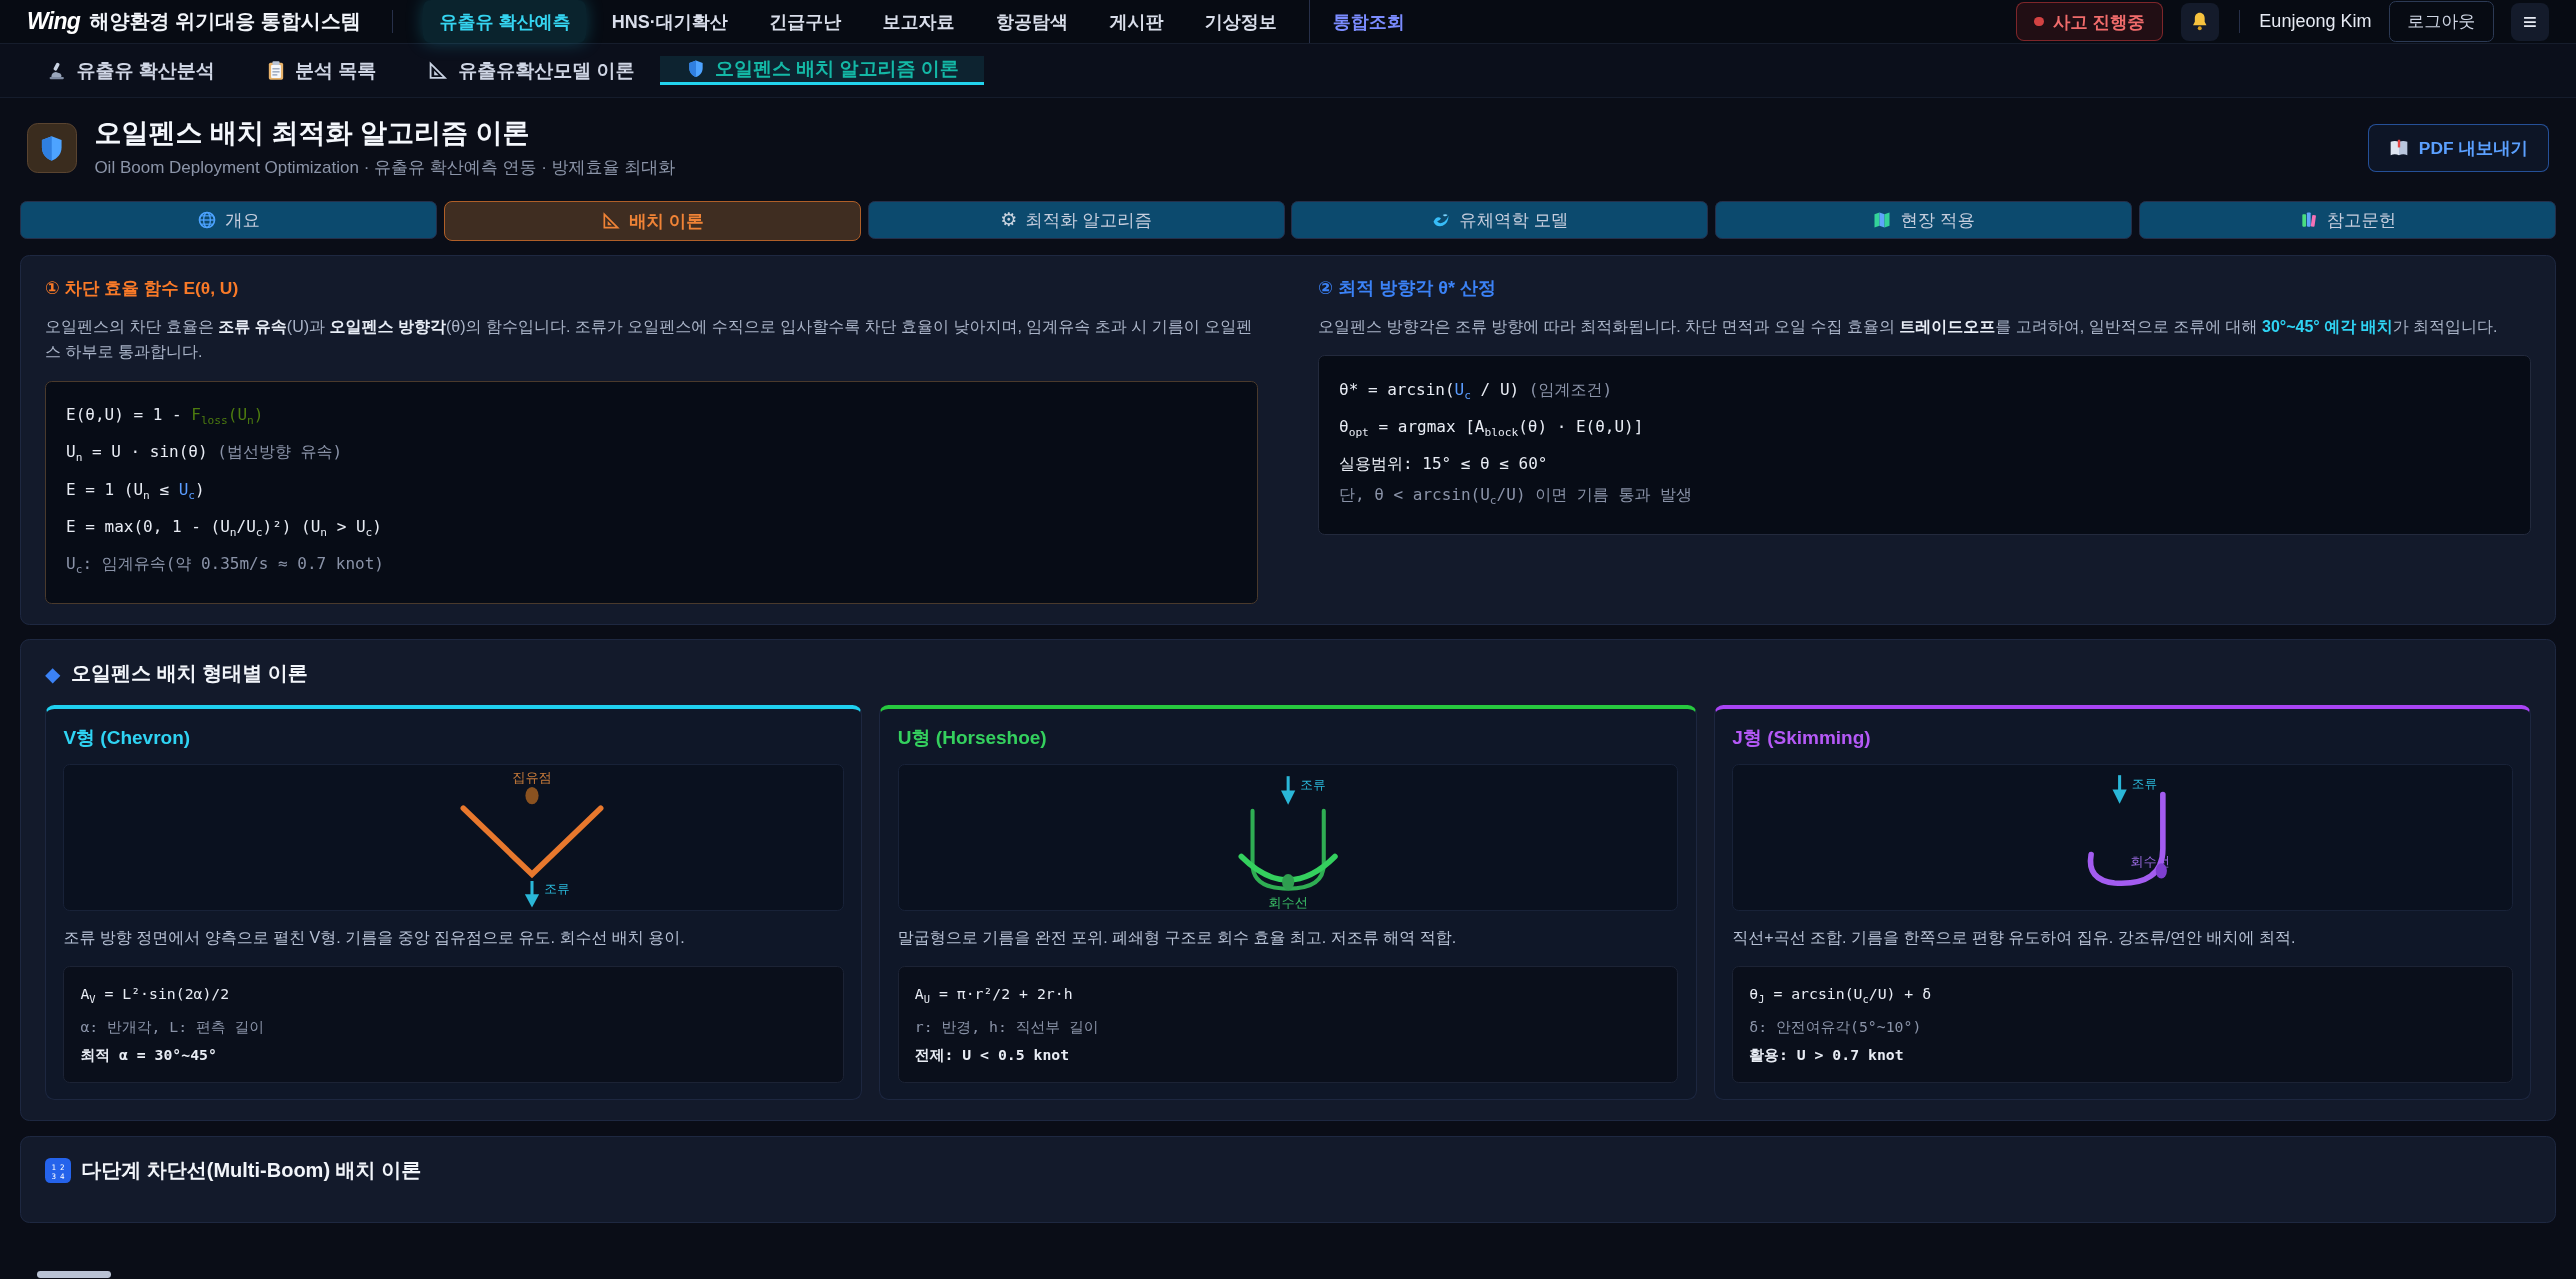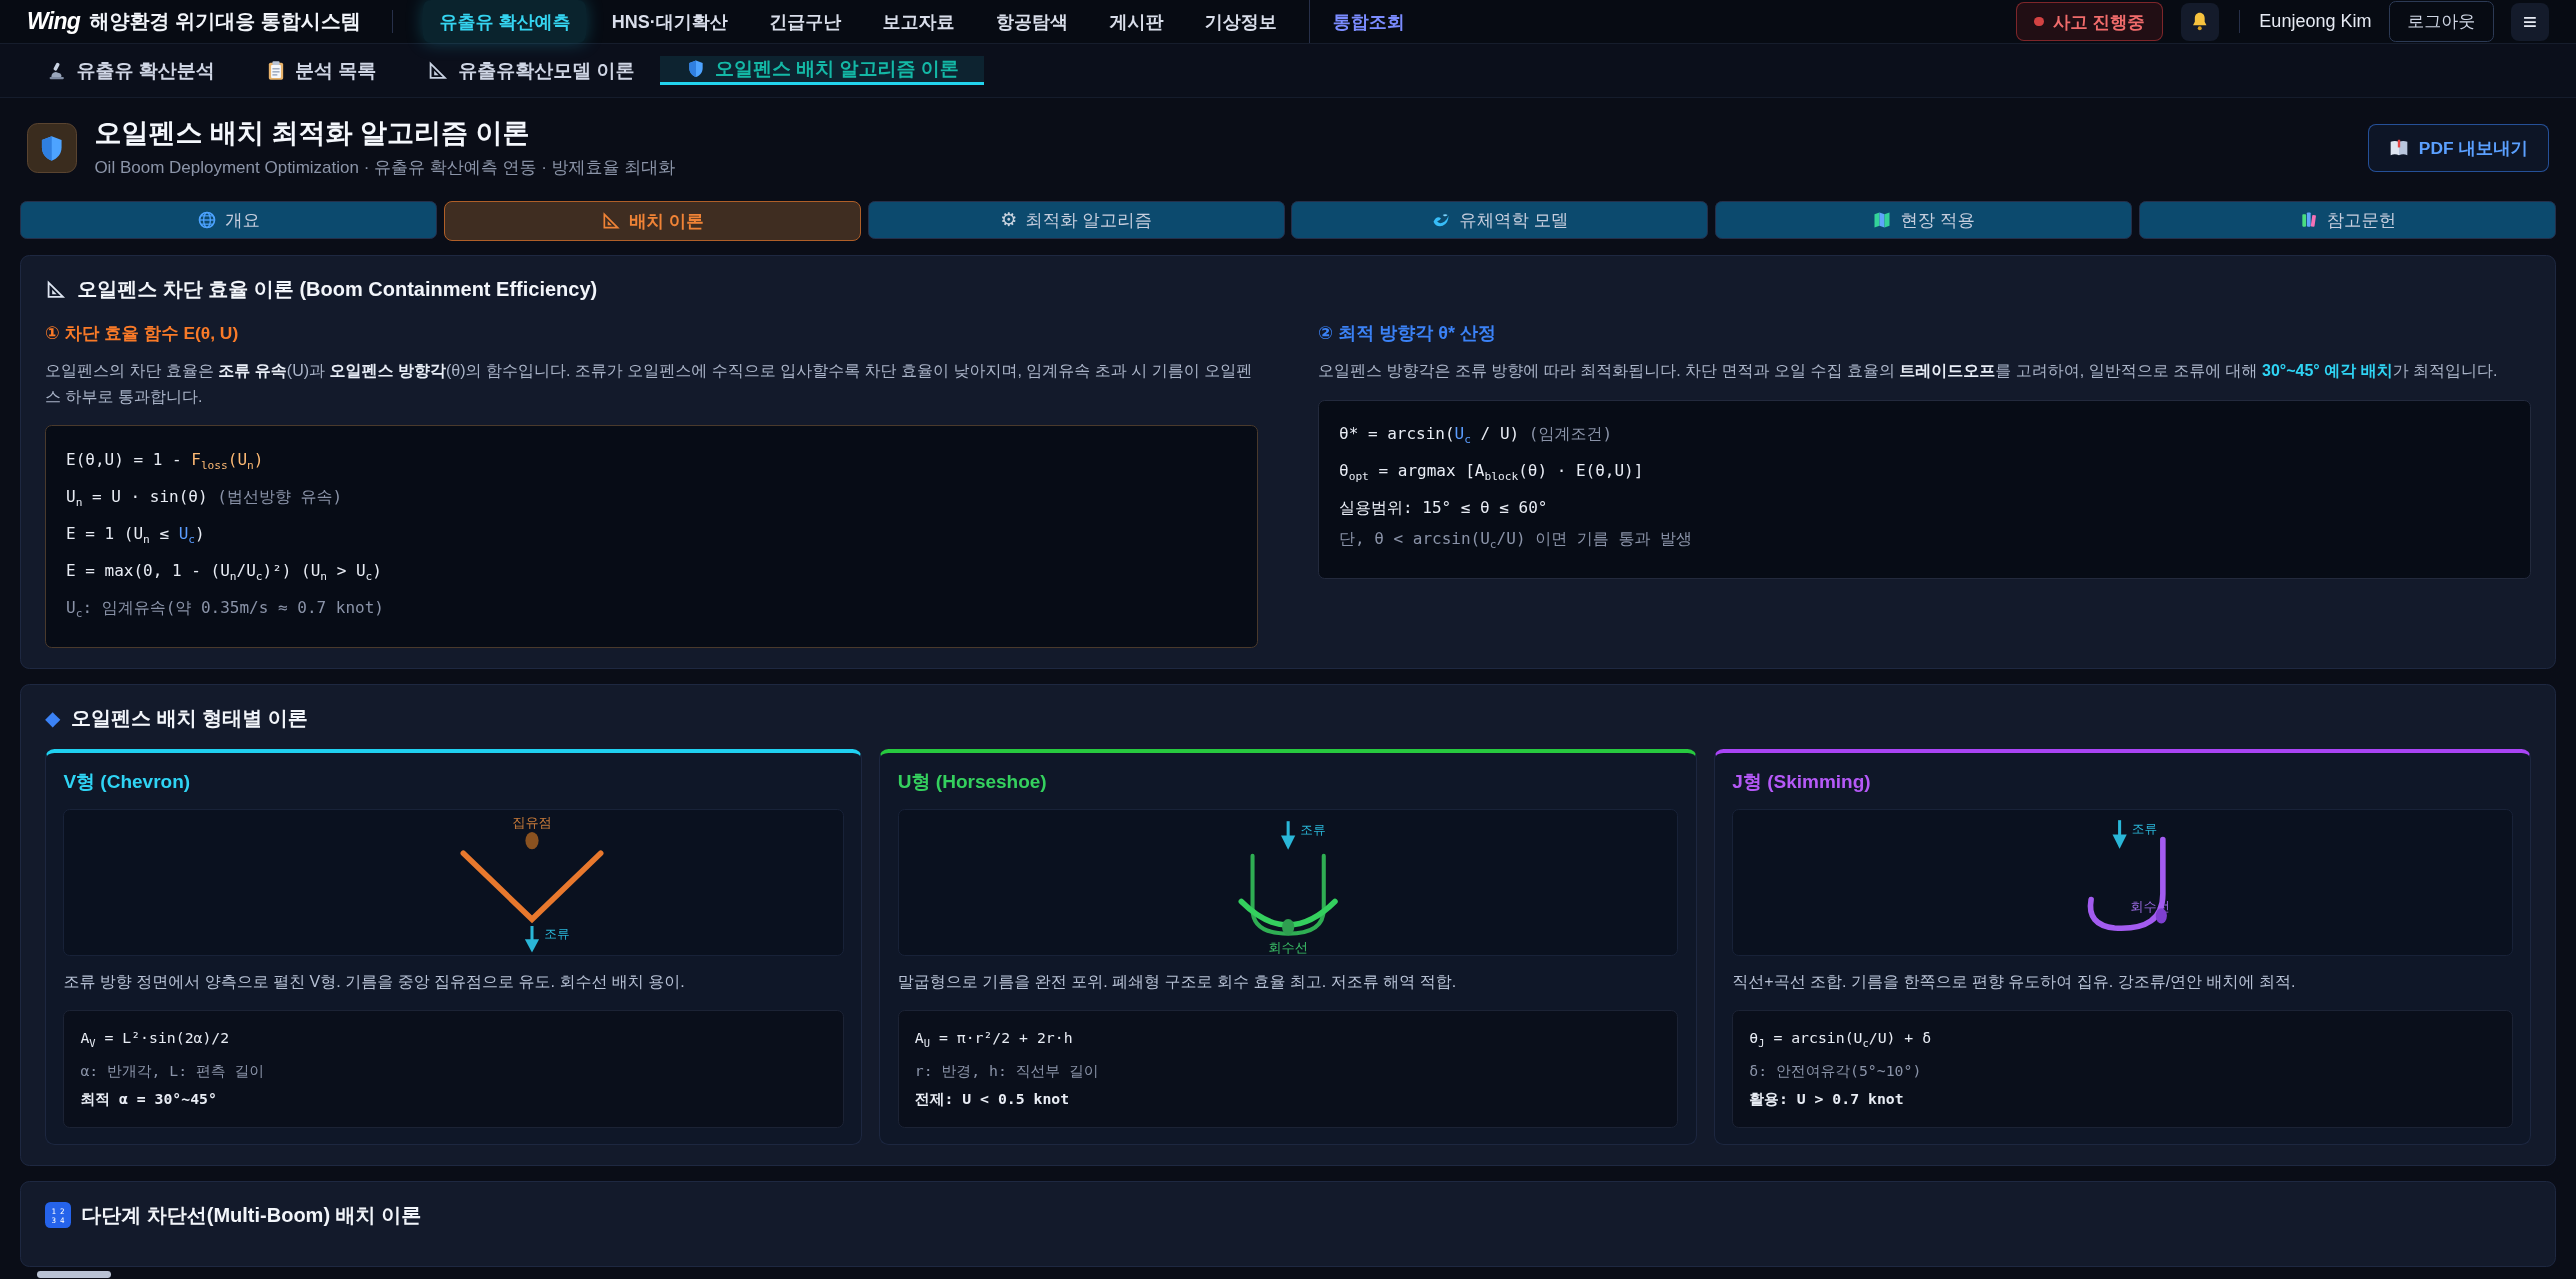--- a/index.html
+++ b/index.html
@@ -57,21 +57,21 @@
   .sub-orange { font-size:17.4px; font-weight:bold; color:#f97a28; margin-bottom:13.4px; }
   .sub-cyan { font-size:18px; font-weight:bold; color:#3b82f6; margin-bottom:13.4px; }
   .body-p { font-size:16px; color:#aab4c8; line-height:1.6; margin-bottom:16px; }
   .body-p b { color:#e8edf6; }
   .hl-cyan b { color:#2fd4f4; }
 
   .codeblock { background:#070c16; border:0.7px solid #232a3d; border-radius:6.7px; padding:17.4px 20px;
     font-family:"DejaVu Sans Mono","Liberation Mono",monospace; font-size:16px; color:#e8ecf4; }
   .codeblock.warm { border-color:#4a3a2c; }
   .cline { line-height:31px; white-space:pre-wrap; }
-  .fr { color:#fdba74;margin-top:19px; } .fb { color:#5b9dff; } .fc { color:#8a93a8; } .fw { font-weight:bold; }
+  .fr { color:#4d7c0f;margin-top:19px; } .fb { color:#5b9dff; } .fc { color:#8a93a8; } .fw { font-weight:bold; }
   sub { font-size:70%; }
 
   
   .cols3 { display:grid; grid-template-columns:1fr 1fr 1fr; column-gap:17.4px; }
   .shape-card { background:#0f1728; border:0.7px solid #1d2740; border-radius:9.4px; padding:16px 17.4px; border-top-width:4px; }
   .shape-card.v { border-top-color:#1fd0f0; }
   .shape-card.u { border-top-color:#27c93f; }
   .shape-card.j { border-top-color:#a944f5; }
   .shape-title { font-size:19px; font-weight:bold; margin-bottom:13.4px; }
   .shape-card.v .shape-title { color:#2fd4f4; }
@@ -229,27 +229,20 @@
       <svg width="20" height="20" viewBox="0 0 24 24">
         <rect x="4" y="5" width="4.5" height="15" rx="1" fill="#4ade80"></rect>
         <rect x="9.5" y="3" width="4.5" height="17" rx="1" fill="#60a5fa"></rect>
         <rect x="15" y="6" width="4.5" height="14" rx="1" fill="#f472b6" transform="rotate(8 17 13)"></rect>
       </svg>
       <span>참고문헌</span>
     </div>
   </div>
 
   <section class="card">
-    <div class="card-head">
-      <svg width="21.5" height="21.5" viewBox="0 0 24 24">
-        <path d="M4 20 L20 20 L4 4 Z" fill="none" stroke="#dfe6f2" stroke-width="2"></path>
-        <path d="M8 17 L13 17 L8 12 Z" fill="#dfe6f2"></path>
-      </svg>
-      <h2>오일펜스 차단 효율 이론 (Boom Containment Efficiency)</h2>
-    </div>
     <div class="cols2">
       <div>
         <div class="sub-orange">① 차단 효율 함수 E(θ, U)</div>
         <p class="body-p">오일펜스의 차단 효율은 <b>조류 유속</b>(U)과 <b>오일펜스 방향각</b>(θ)의 함수입니다. 조류가 오일펜스에 수직으로 입사할수록 차단 효율이 낮아지며, 임계유속 초과 시 기름이 오일펜스 하부로 통과합니다.</p>
         <div class="codeblock warm">
           <div class="cline">E(θ,U) = 1 - <span class="fr">F<sub>loss</sub>(U<sub>n</sub>)</span></div>
           <div class="cline">U<sub>n</sub> = U · sin(θ) <span class="fc">(법선방향 유속)</span></div>
           <div class="cline">E = 1 (U<sub>n</sub> ≤ <span class="fb">U<sub>c</sub></span>)</div>
           <div class="cline">E = max(0, 1 - (U<sub>n</sub>/U<sub>c</sub>)²) (U<sub>n</sub> &gt; U<sub>c</sub>)</div>
           <div class="cline"><span class="fc">U<sub>c</sub>: 임계유속(약 0.35m/s ≈ 0.7 knot)</span></div>

